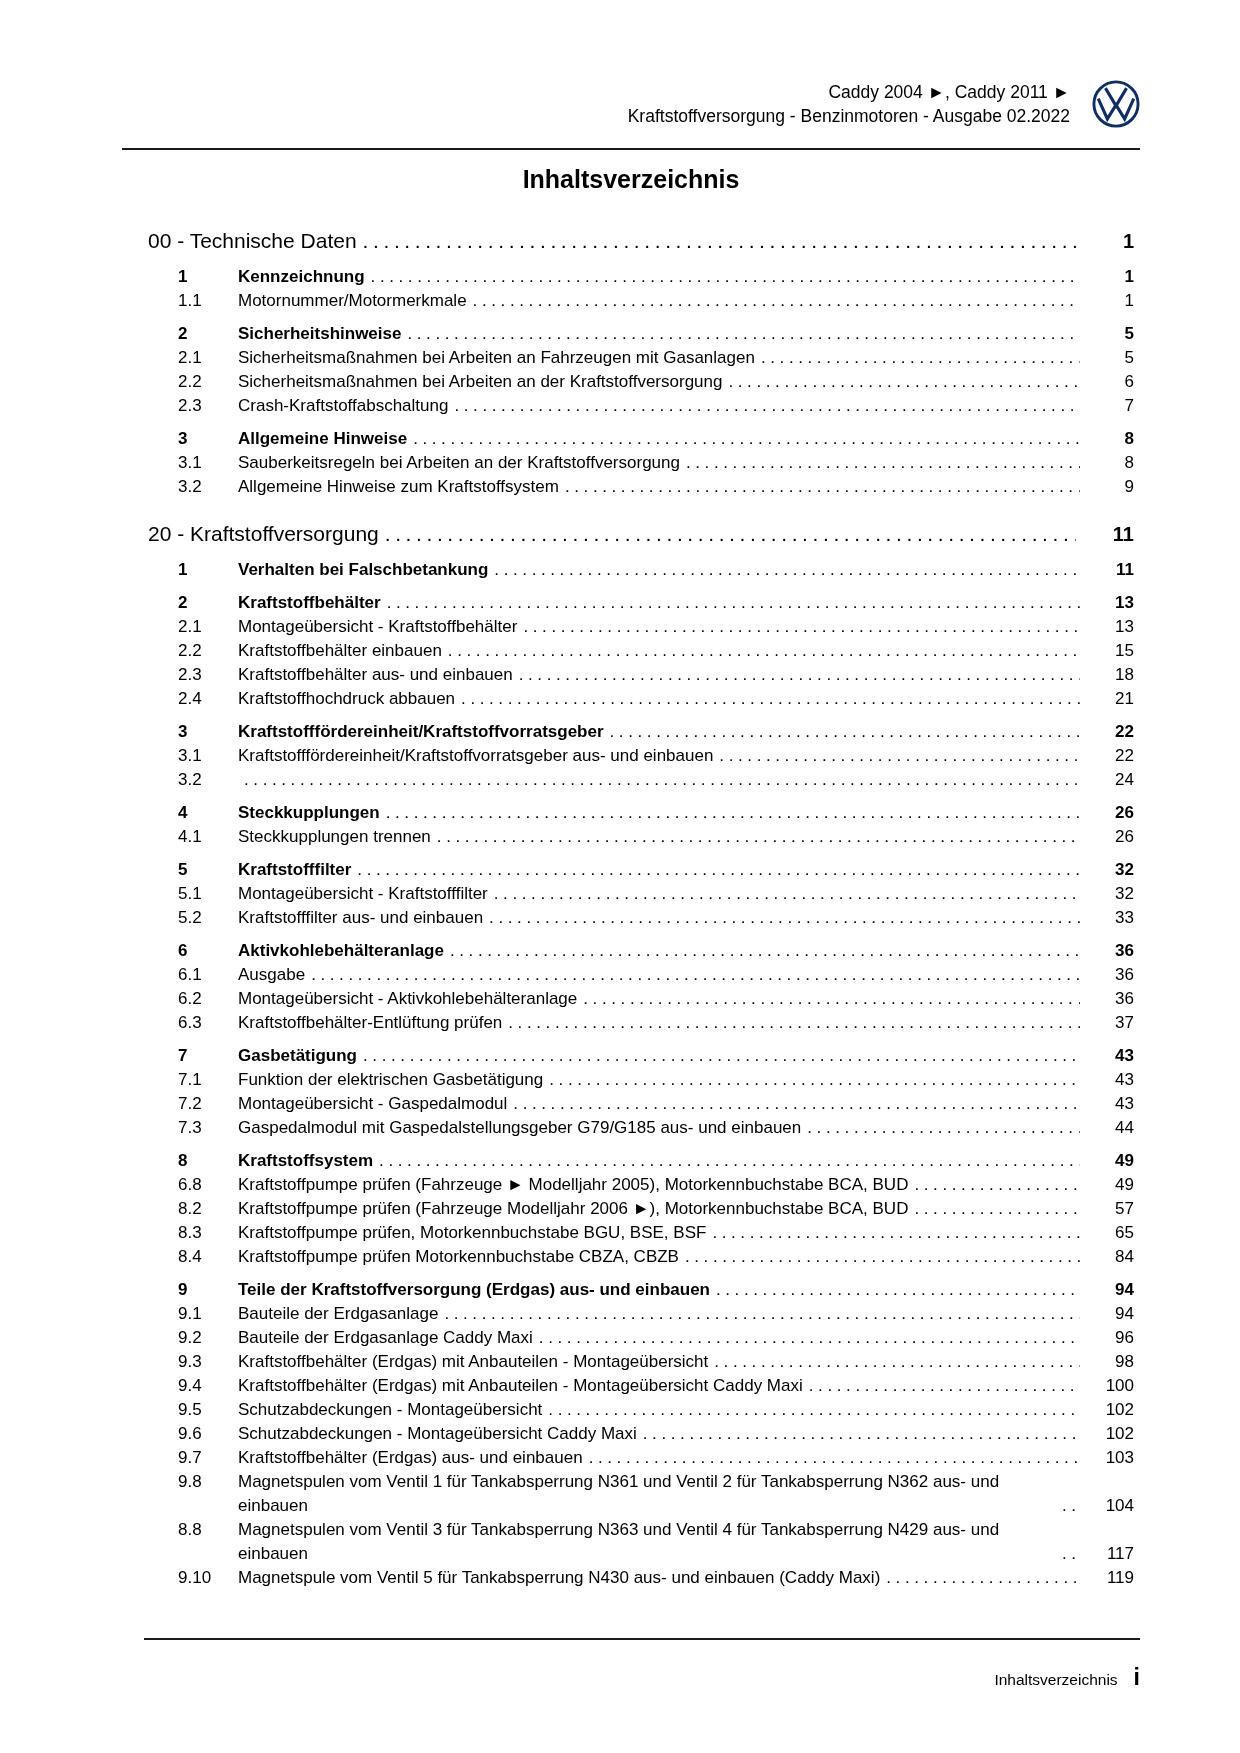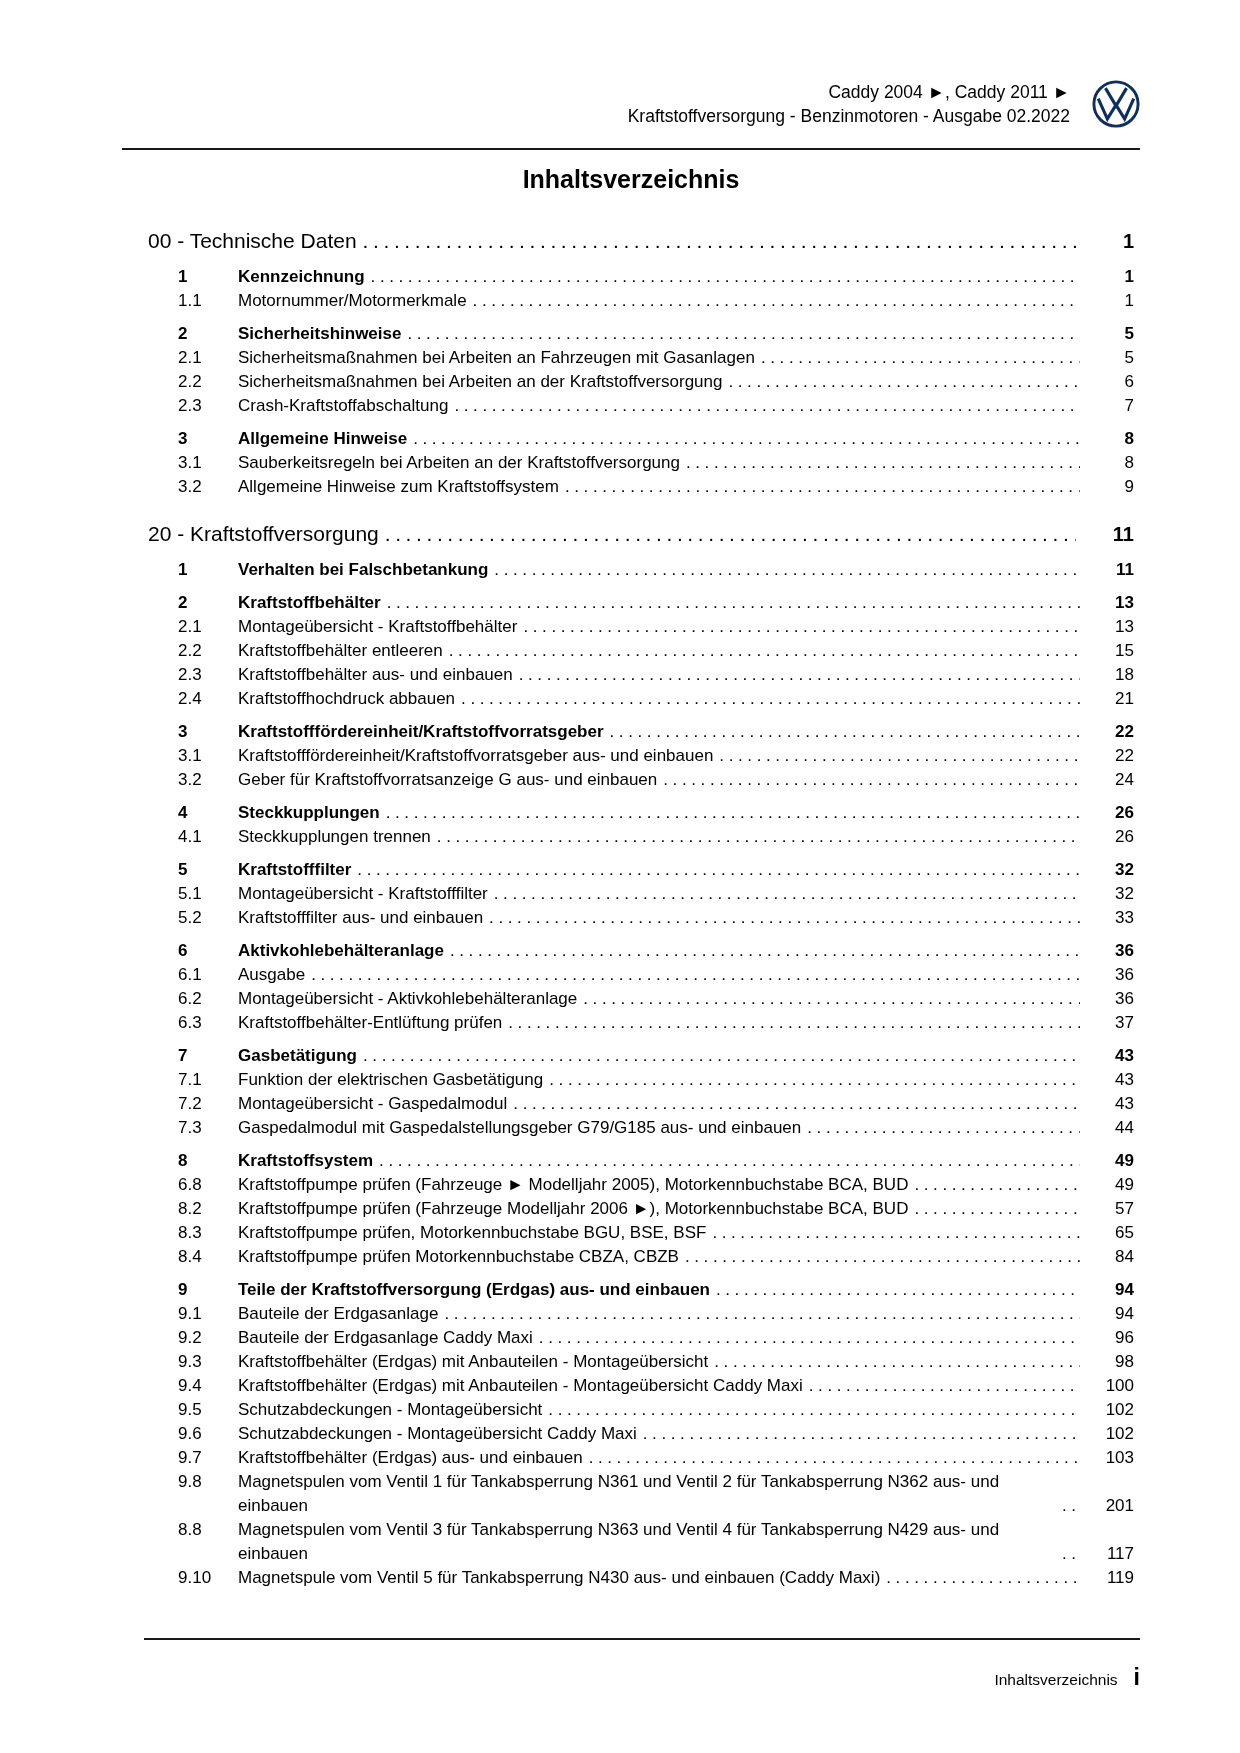--- a/index.html
+++ b/index.html
@@ -185,21 +185,21 @@
     <span class="pg">13</span>
   </div>
       <div class="row sub">
     <span class="num">2.1</span>
     <span class="label">Montageübersicht - Kraftstoffbehälter</span>
     <span class="dots">....................................................................................................................................................................................................................................................................</span>
     <span class="pg">13</span>
   </div>
       <div class="row sub">
     <span class="num">2.2</span>
-    <span class="label">Kraftstoffbehälter entleeren</span>
+    <span class="label">Kraftstoffbehälter einbauen</span>
     <span class="dots">....................................................................................................................................................................................................................................................................</span>
     <span class="pg">15</span>
   </div>
       <div class="row sub">
     <span class="num">2.3</span>
     <span class="label">Kraftstoffbehälter aus- und einbauen</span>
     <span class="dots">....................................................................................................................................................................................................................................................................</span>
     <span class="pg">18</span>
   </div>
       <div class="row sub">
@@ -215,21 +215,20 @@
     <span class="pg">22</span>
   </div>
       <div class="row sub">
     <span class="num">3.1</span>
     <span class="label">Kraftstofffördereinheit/Kraftstoffvorratsgeber aus- und einbauen</span>
     <span class="dots">....................................................................................................................................................................................................................................................................</span>
     <span class="pg">22</span>
   </div>
       <div class="row sub">
     <span class="num">3.2</span>
-    <span class="label">Geber für Kraftstoffvorratsanzeige G aus- und einbauen</span>
     <span class="dots">....................................................................................................................................................................................................................................................................</span>
     <span class="pg">24</span>
   </div>
       <div class="row section">
     <span class="num">4</span>
     <span class="label">Steckkupplungen</span>
     <span class="dots">....................................................................................................................................................................................................................................................................</span>
     <span class="pg">26</span>
   </div>
       <div class="row sub">
@@ -379,21 +378,21 @@
       <div class="row sub">
     <span class="num">9.7</span>
     <span class="label">Kraftstoffbehälter (Erdgas) aus- und einbauen</span>
     <span class="dots">....................................................................................................................................................................................................................................................................</span>
     <span class="pg">103</span>
   </div>
       <div class="row sub">
     <span class="num">9.8</span>
     <span class="label">Magnetspulen vom Ventil 1 für Tankabsperrung N361 und Ventil 2 für Tankabsperrung N362 aus- und einbauen</span>
     <span class="dots">....................................................................................................................................................................................................................................................................</span>
-    <span class="pg">201</span>
+    <span class="pg">104</span>
   </div>
       <div class="row sub">
     <span class="num">8.8</span>
     <span class="label">Magnetspulen vom Ventil 3 für Tankabsperrung N363 und Ventil 4 für Tankabsperrung N429 aus- und einbauen</span>
     <span class="dots">....................................................................................................................................................................................................................................................................</span>
     <span class="pg">117</span>
   </div>
       <div class="row sub">
     <span class="num">9.10</span>
     <span class="label">Magnetspule vom Ventil 5 für Tankabsperrung N430 aus- und einbauen (Caddy Maxi)</span>

